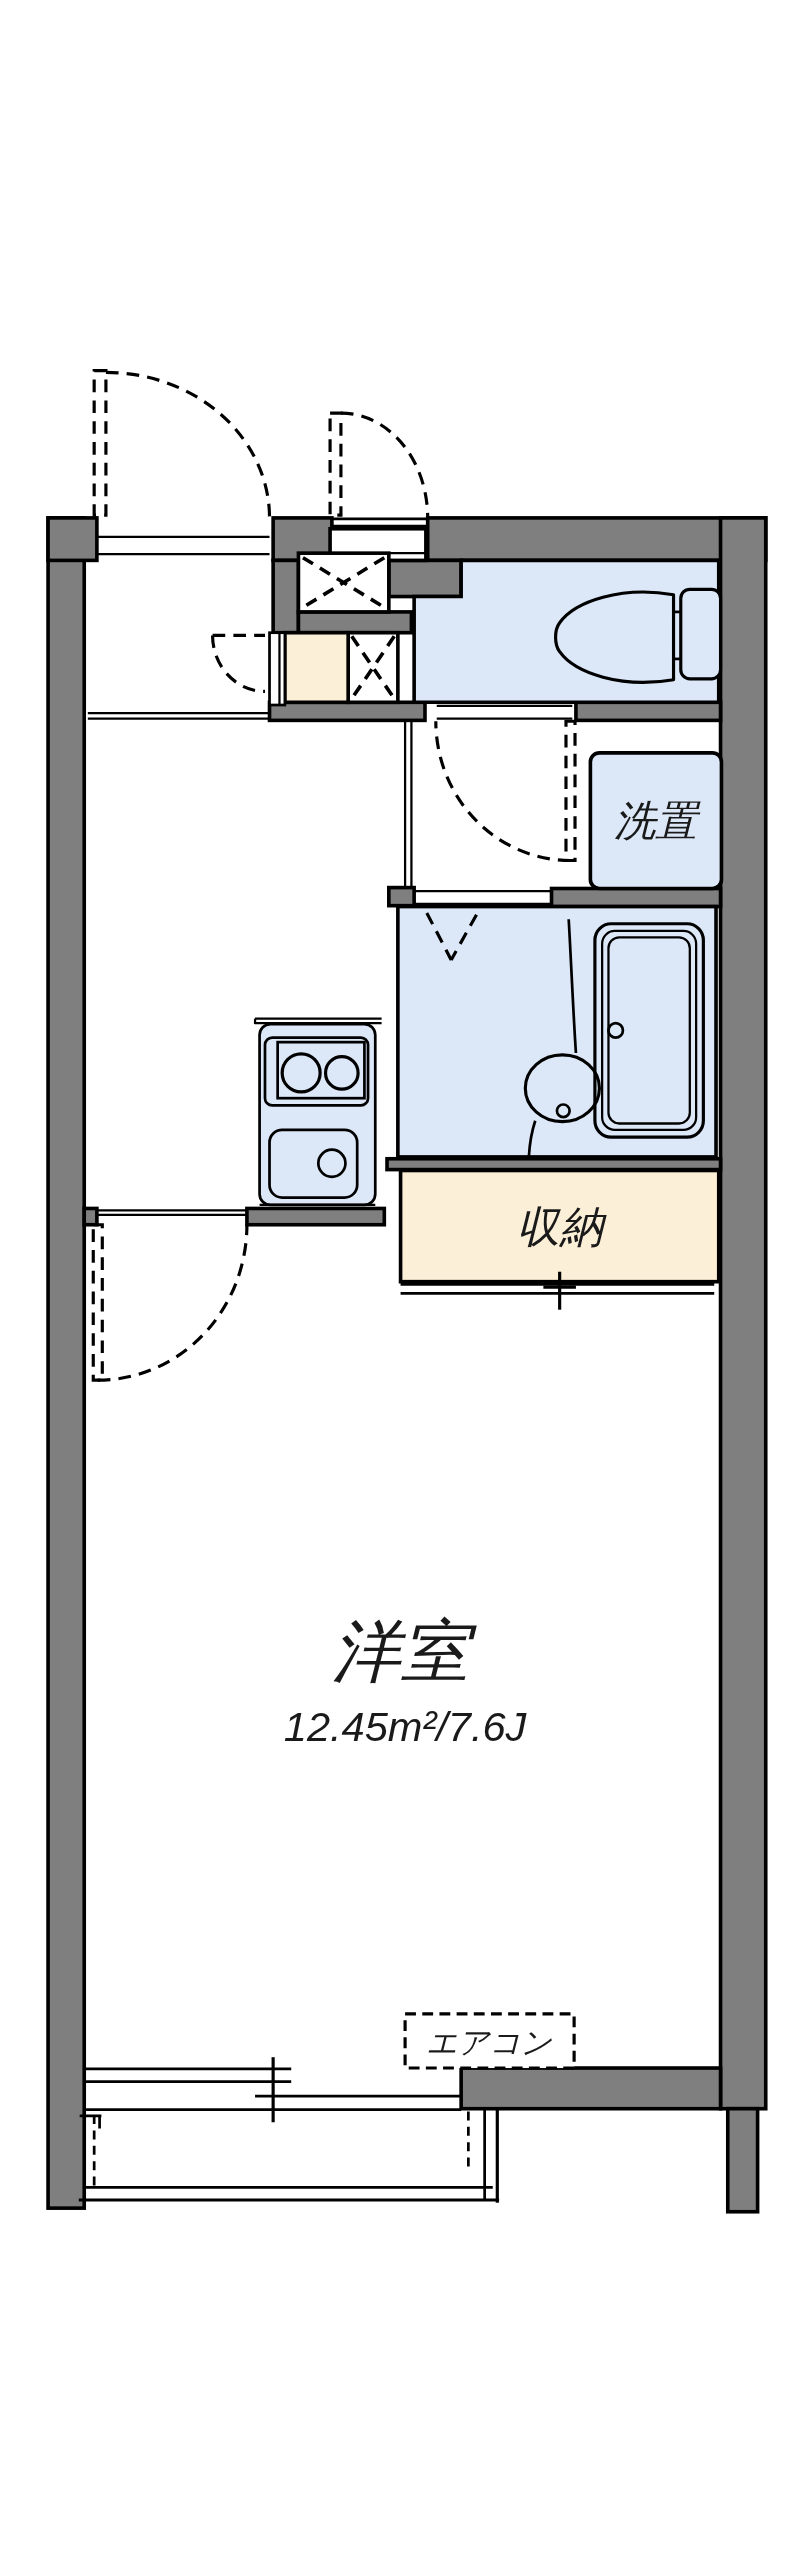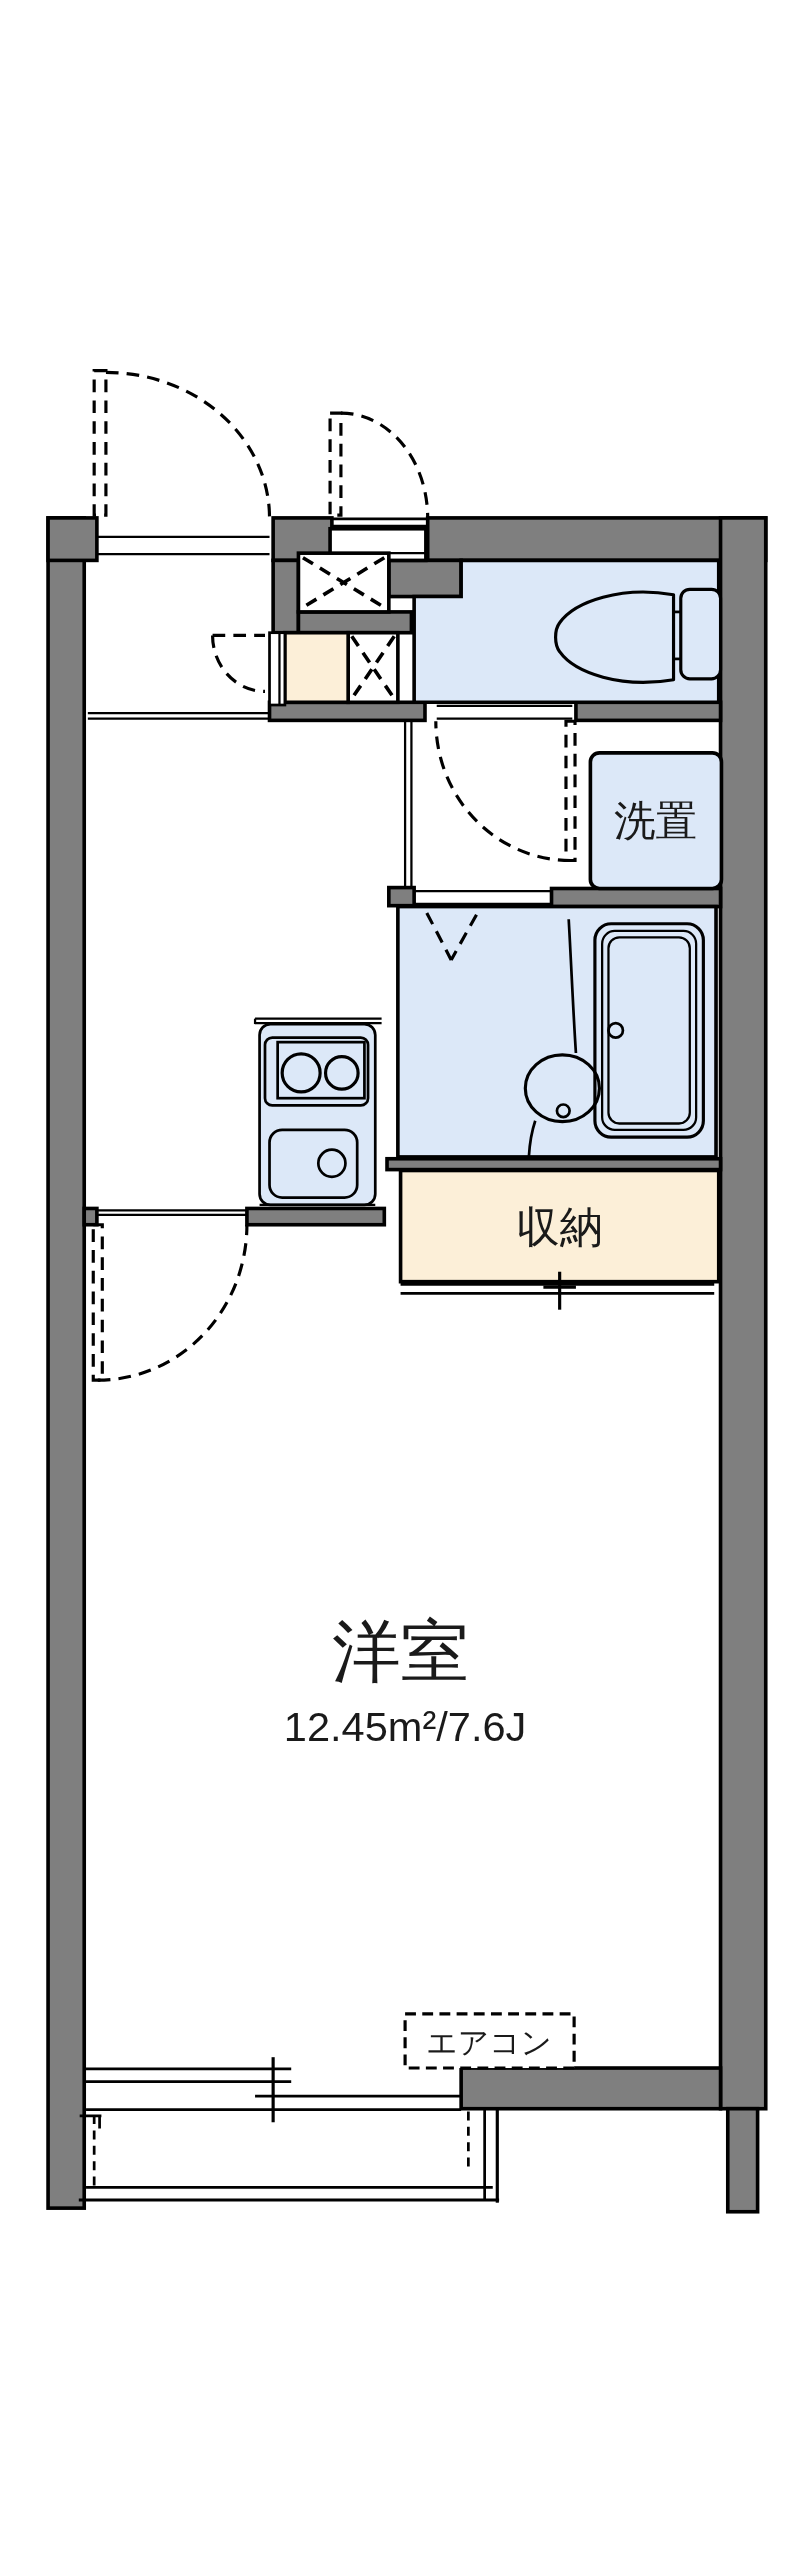--- a/index.html
+++ b/index.html
@@ -1,17 +1,17 @@
 <!DOCTYPE html>
 <html style="--bg: #ffffff; --wall: #7f7f7f; --water: #dce8f8; --storage: #fcefd8; --line: #000000;font-size:14.5px"><head>
 <meta charset="utf-8">
 <style>
   html,body{margin:0;padding:0;background:#fff;}
   .canvas{position:relative;width:748px;height:2576px;background:var(--bg,#fff);
-          font-family:"Liberation Sans","DejaVu Sans",sans-serif;}
+          font-family:"Liberation Sans","DejaVu Sans",sans-serif;font-style:italic;}
   svg{display:block}
   .wall{fill:var(--wall,#808080);stroke:var(--line,#000);stroke-width:4;}
   .wet{fill:var(--water,#dce8f8);stroke:var(--line,#000);stroke-width:4;}
   .wet-thin{fill:var(--water,#dce8f8);stroke:var(--line,#000);stroke-width:3;}
   .beige{fill:var(--storage,#fcefd8);stroke:var(--line,#000);stroke-width:4;}
   .whitebox{fill:#fff;stroke:var(--line,#000);stroke-width:4;}
   .fix{fill:none;stroke:var(--line,#000);stroke-width:3;}
   .fix35{fill:none;stroke:var(--line,#000);stroke-width:3.5;}
   .thin{stroke:var(--line,#000);stroke-width:3;fill:none;}
   .thin25{stroke:var(--line,#000);stroke-width:2.5;fill:none;}

